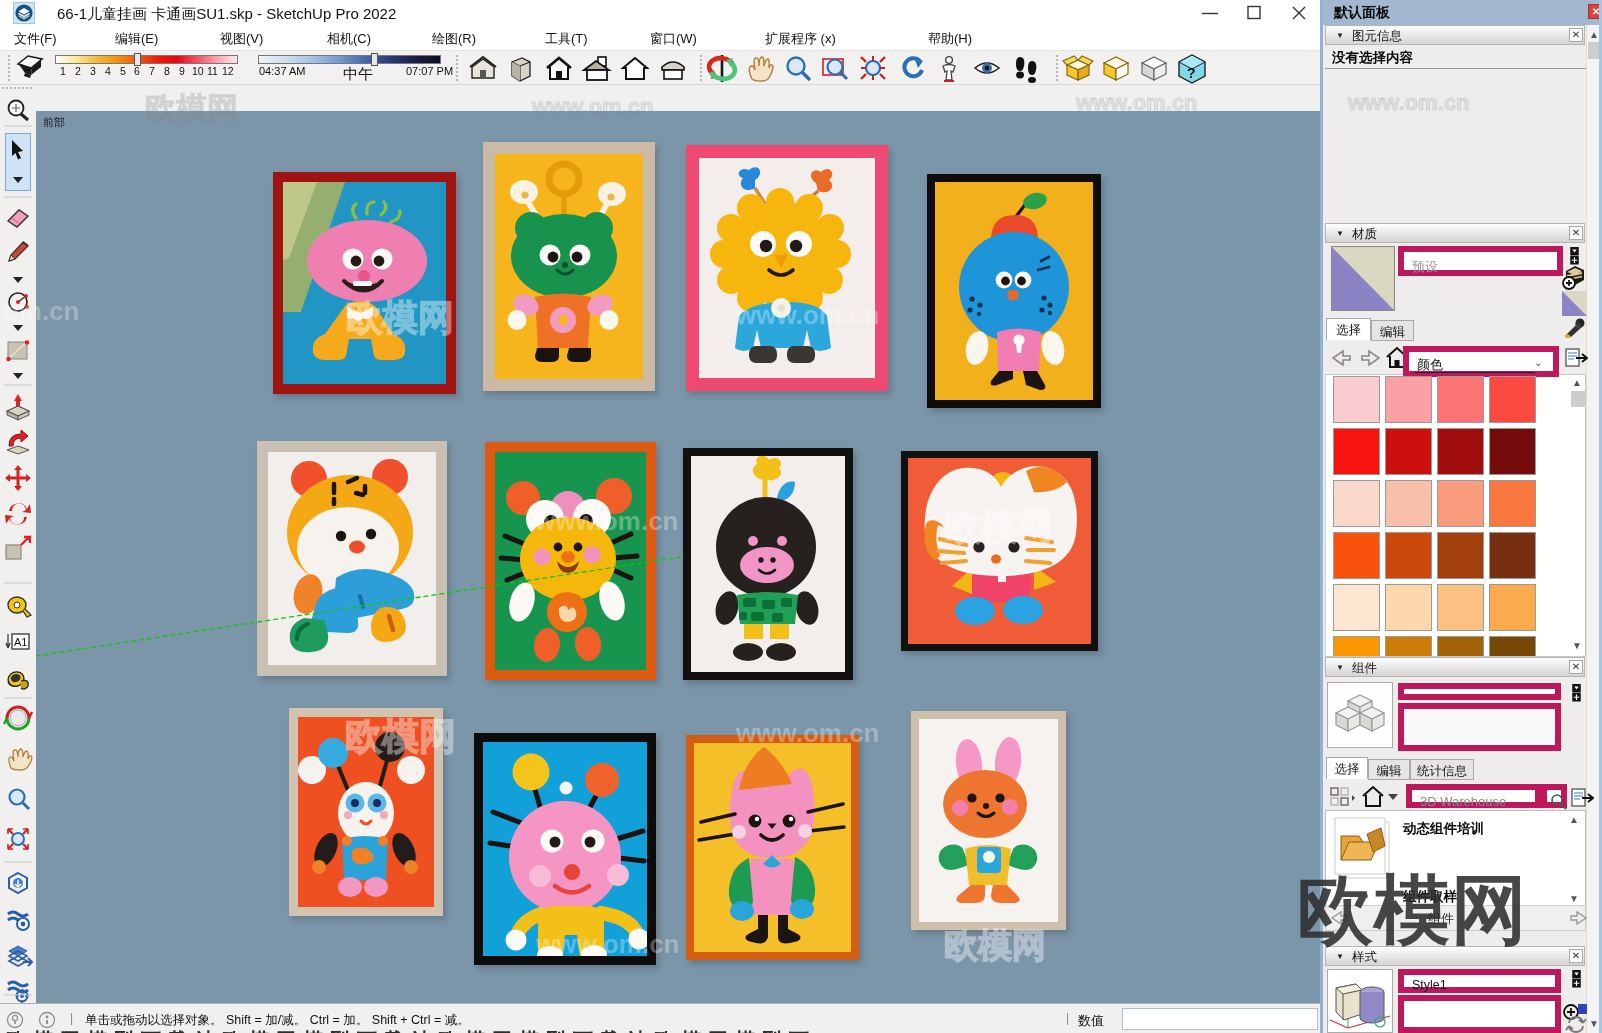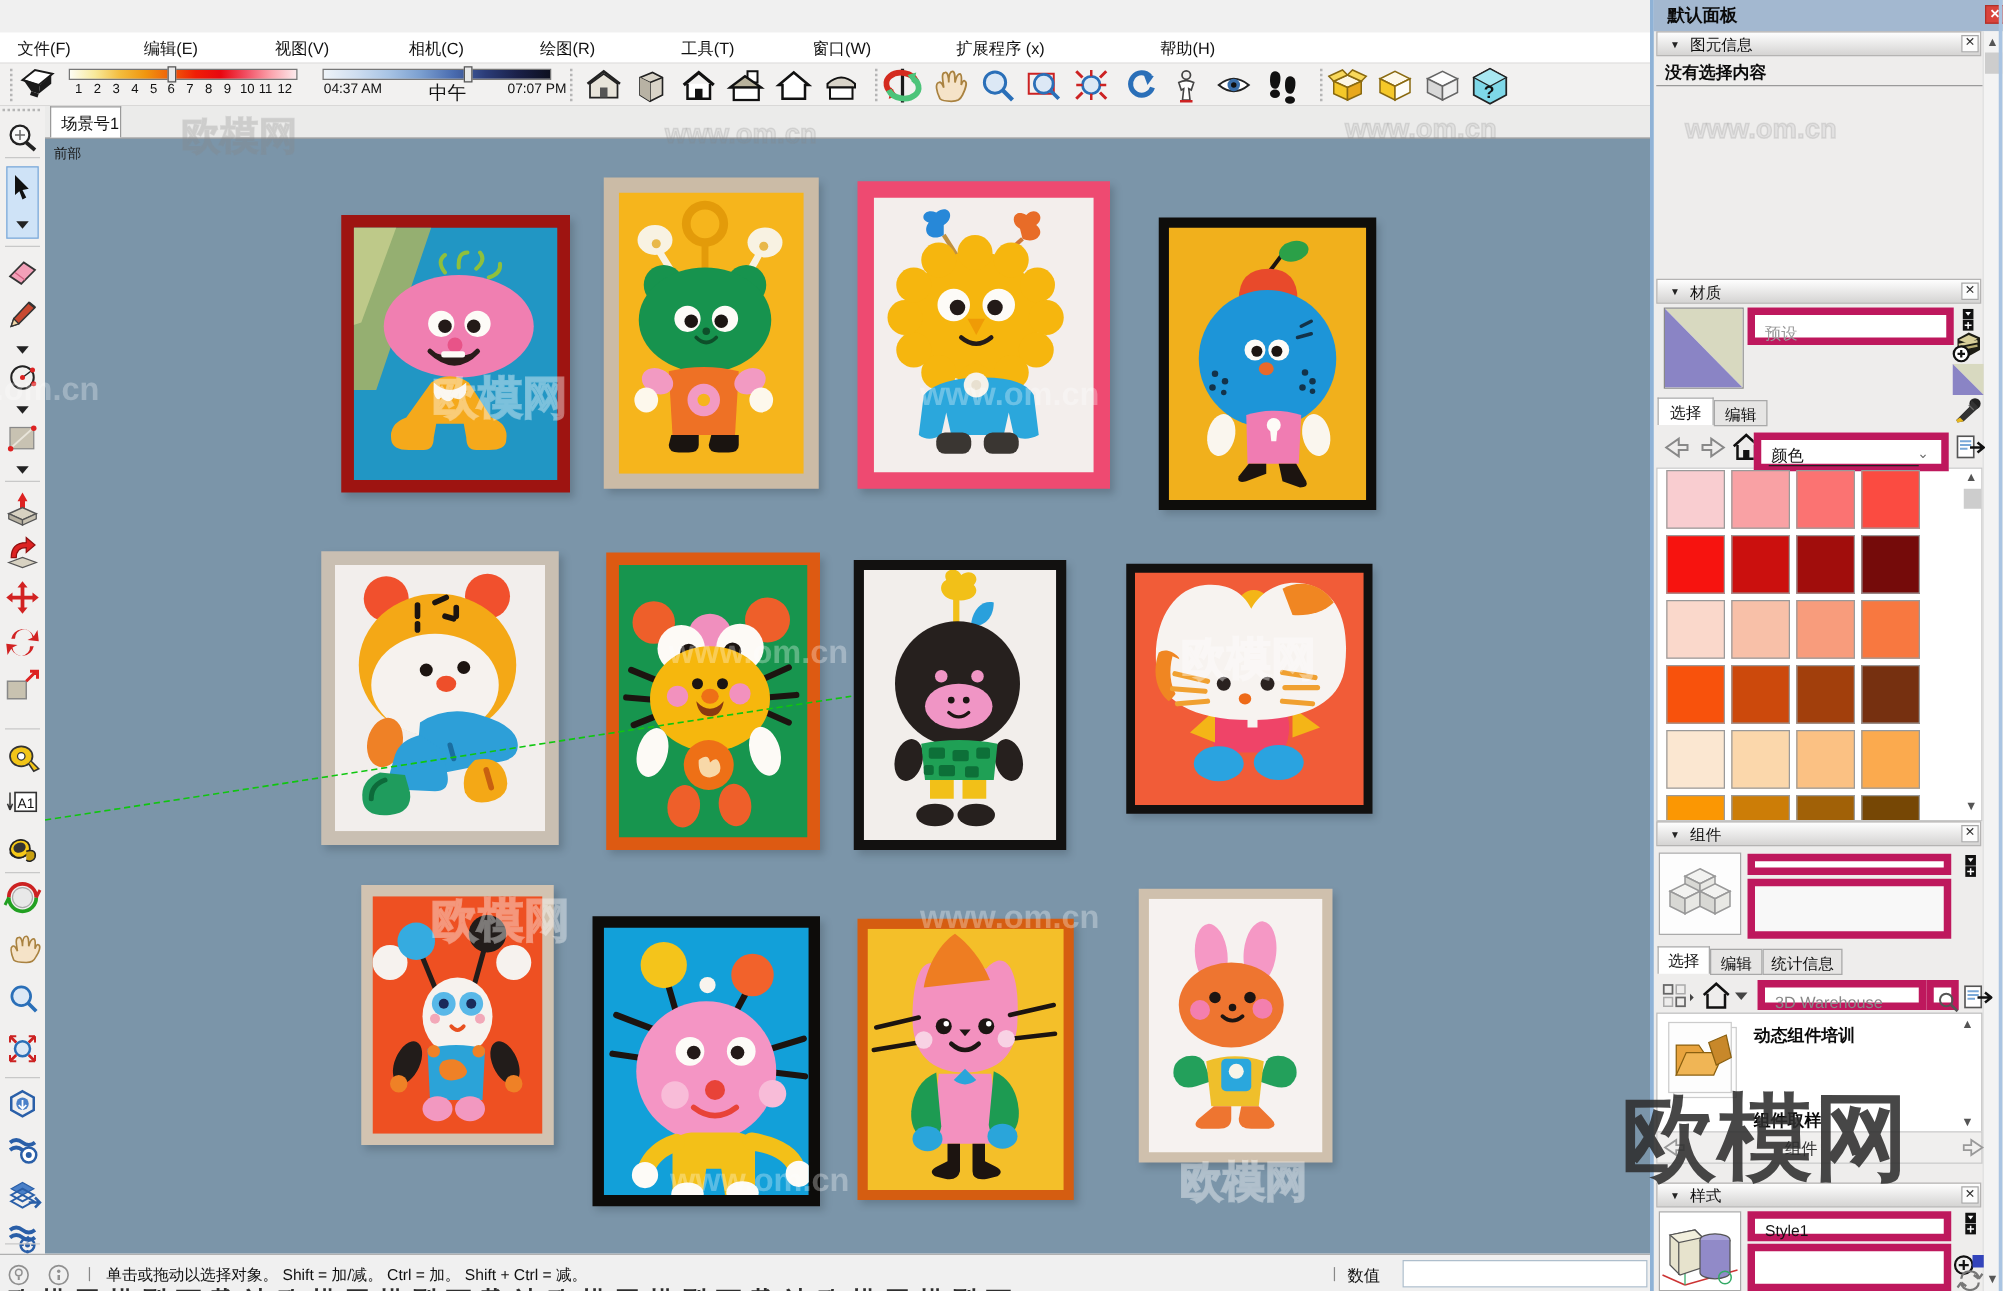--- a/index.html
+++ b/index.html
@@ -24,20 +24,34 @@
 .swatch{position:absolute;width:47px;height:47px;border:1px solid #9a9a9a}
 .tab{position:absolute;height:21px;background:#e6e5e4;border:1px solid #a8a8a8;font-size:12.5px;color:#111;text-align:center;padding-top:3px}
 .tab.on{background:#fff;border-bottom:none;height:22px;z-index:2}
 .ibox{position:absolute;background:#fff;border:6px solid #be185d}
 .wm{position:absolute;color:rgba(255,255,255,.30);font-weight:bold;white-space:nowrap;font-size:24px}
 .wmo{position:absolute;color:rgba(255,255,255,.05);-webkit-text-stroke:1.5px rgba(255,255,255,.38);font-weight:bold;white-space:nowrap;font-size:34px}
 .wmg{position:absolute;color:rgba(130,130,130,.10);-webkit-text-stroke:1.1px rgba(135,135,135,.22);font-weight:bold;white-space:nowrap}
 </style></head>
 <body>
 <div id="app">
+  <div id="titlebar" class="abs">
+    <div class="abs" style="left:13px;top:2px;width:22px;height:22px;background:#cfe4f7;border:1px solid #9ec7e8"><svg width="20" height="20" viewBox="0 0 20 20">
+          <circle cx="10" cy="10" r="8.6" fill="#17507f"></circle>
+          <path d="M4.5 8.2 L10 5 L15.5 8.2 L10 11.4 Z" fill="#fff"></path>
+          <path d="M4.5 10.4 L10 13.6 L15.5 10.4" fill="none" stroke="#fff" stroke-width="1.6"></path>
+          <path d="M4.8 12.8 L10 15.8 L15.2 12.8" fill="none" stroke="#cfe0ee" stroke-width="1.2"></path>
+        </svg></div>
+    <div class="abs" style="left:57px;top:5px;font-size:15px;color:#111">66-1儿童挂画 卡通画SU1.skp - SketchUp Pro 2022</div>
+    <svg class="abs" style="left:1195px;top:0" width="125" height="26" viewBox="0 0 125 26">
+        <path d="M7 13.5 H23" stroke="#333" stroke-width="1.4"></path>
+        <rect x="53" y="6.5" width="12" height="12" fill="none" stroke="#333" stroke-width="1.4"></rect>
+        <path d="M98 7 L110 19 M110 7 L98 19" stroke="#333" stroke-width="1.4"></path>
+      </svg>
+  </div>
   <div id="menubar" class="abs">
     <span style="left:14px">文件(F)</span>
       <span style="left:115px">编辑(E)</span>
       <span style="left:220px">视图(V)</span>
       <span style="left:327px">相机(C)</span>
       <span style="left:432px">绘图(R)</span>
       <span style="left:545px">工具(T)</span>
       <span style="left:650px">窗口(W)</span>
       <span style="left:765px">扩展程序 (x)</span>
       <span style="left:928px">帮助(H)</span>
@@ -188,23 +202,20 @@
           <path d="M4 10 V21 L16 27 V16 Z" fill="#d8d8d8" stroke="#666" stroke-width="1.2"></path>
           <path d="M28 10 V21 L16 27 V16 Z" fill="#efefef" stroke="#666" stroke-width="1.2"></path>
         </g>
 
       <g transform="translate(114,0)">
           <path d="M16 2 L29 9 V23 L16 30 L3 23 V9 Z" fill="#7ed8e8" stroke="#222" stroke-width="1.4"></path>
           <path d="M16 2 L29 9 L16 16 L3 9 Z" fill="#a8e8f2" stroke="#222" stroke-width="1"></path>
           <text x="11" y="25" font-size="14" font-weight="bold" fill="#111">?</text>
         </g>
     </svg>
-  </div>
-  <div id="tabrow" class="abs">
-    <div id="scenetab">场景号1</div>
   </div>
   <div id="lefttools" class="abs">
     <div class="abs" style="left:2px;top:2px;width:30px;height:0;border-top:2px dotted #b5b5b5"></div>
     <div class="abs" style="left:5px;top:48px;width:26px;height:58px;background:#cfe3f7;border:1px solid #7aa8d8"></div>
     <svg class="abs" style="left:0;top:0" width="36" height="918" viewBox="0 0 36 918">
 
       <g transform="translate(6,14)">
           <circle cx="10" cy="9" r="7.5" fill="#f8f8f8" stroke="#222" stroke-width="1.8"></circle>
           <path d="M10 5 V13 M6 9 H14" stroke="#666" stroke-width="1.2"></path>
           <path d="M15 15 L22 21" stroke="#222" stroke-width="3"></path>

